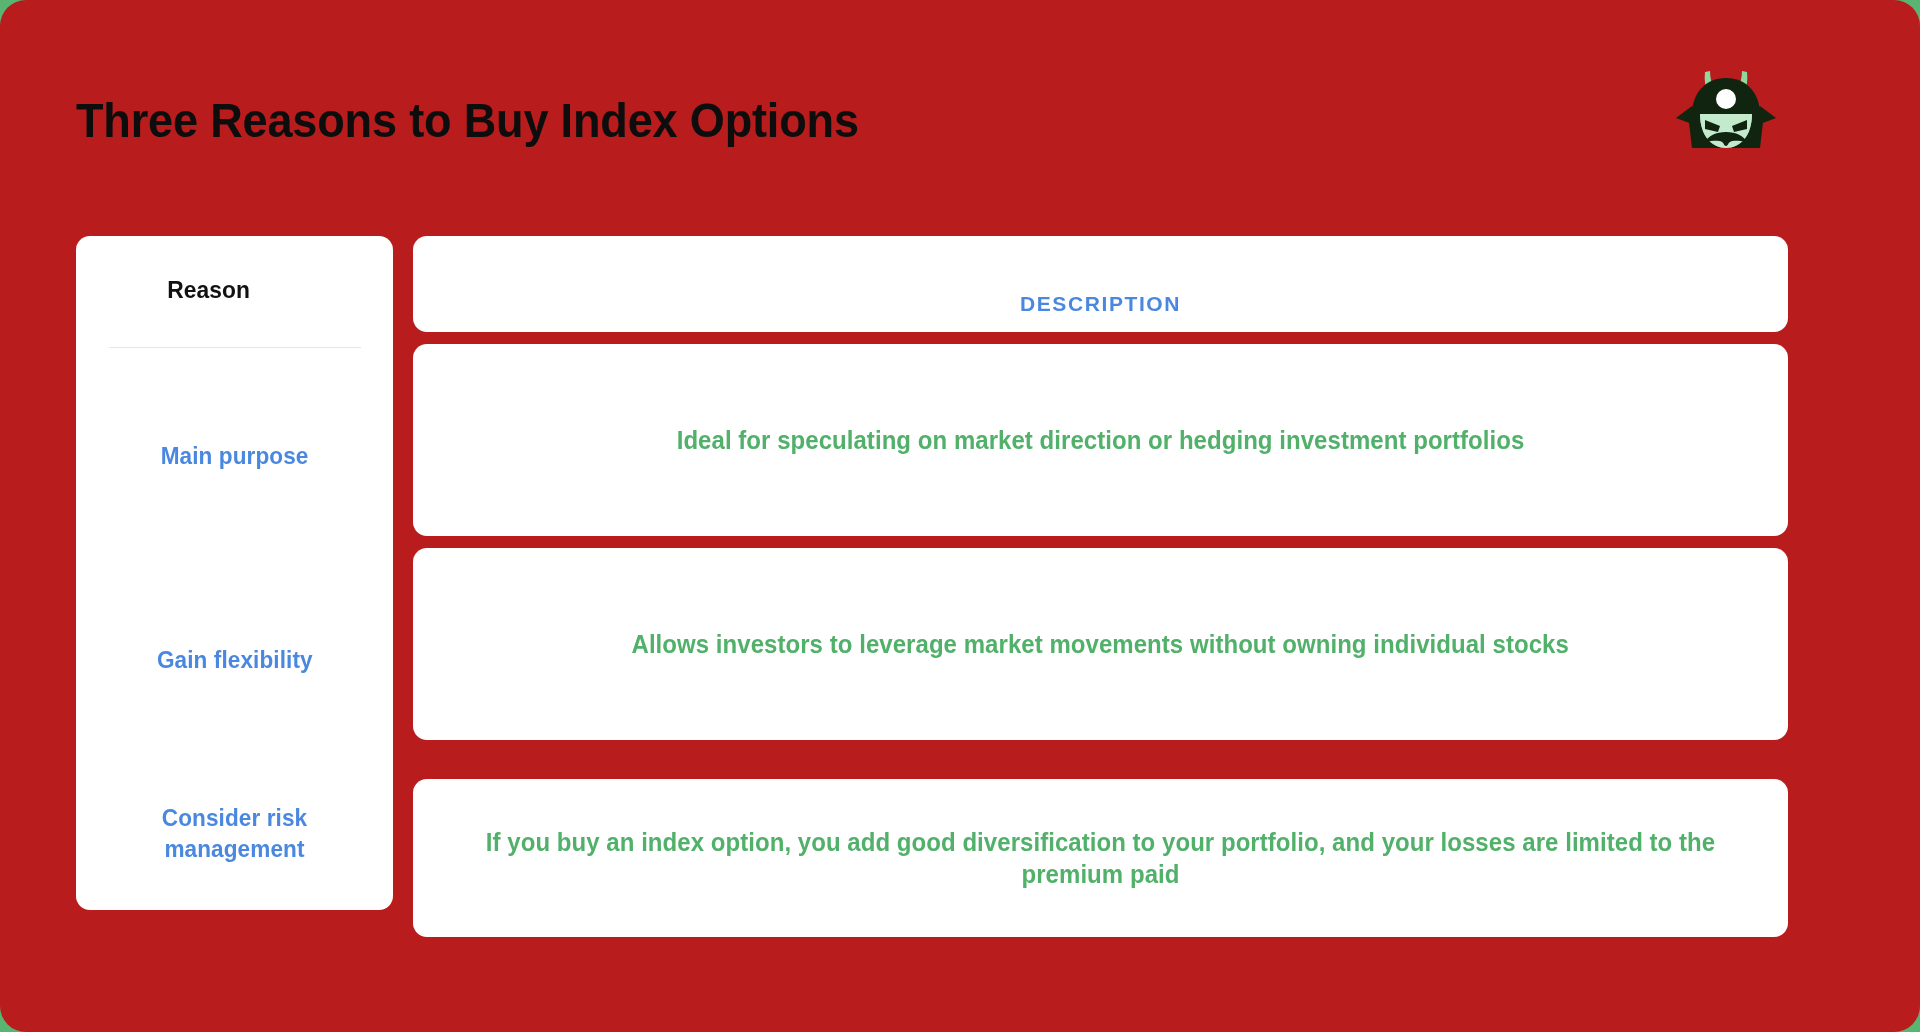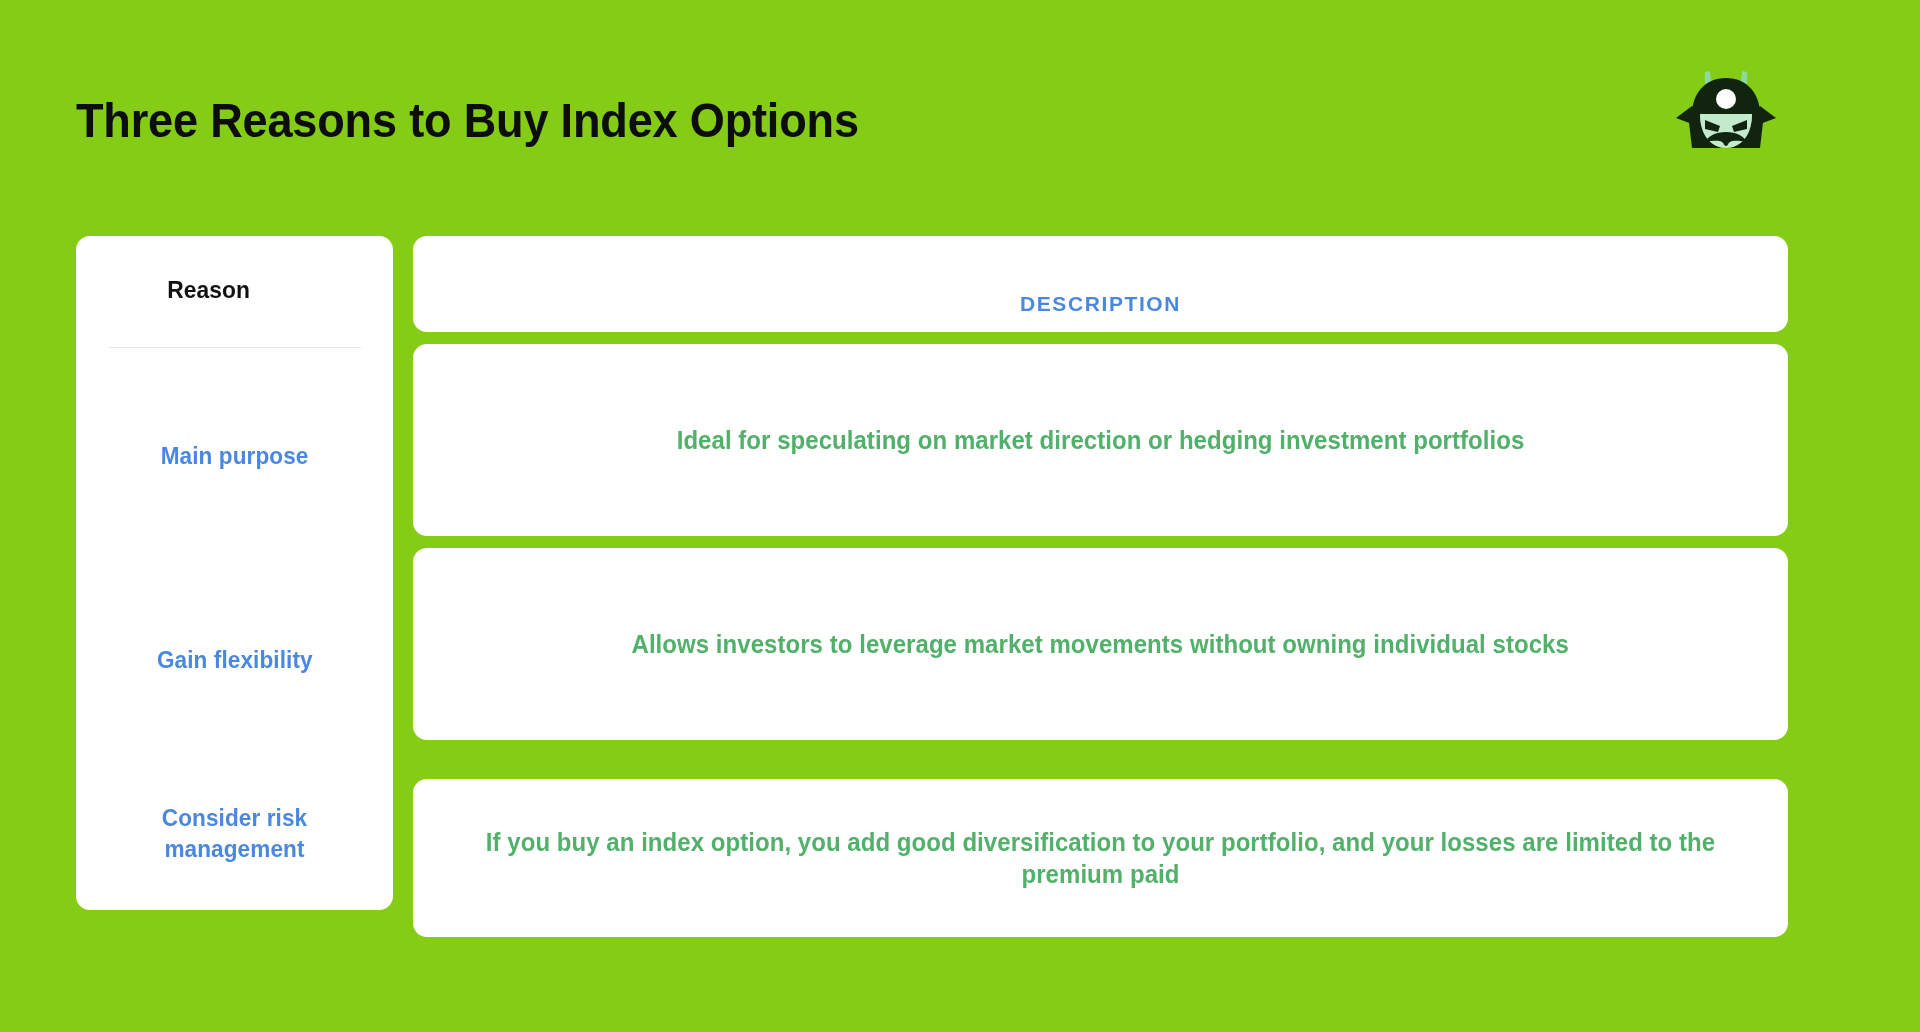--- a/index.html
+++ b/index.html
@@ -13,22 +13,23 @@
     overflow: hidden;
     background: #5bb572;
     font-family: "Liberation Sans", sans-serif;
     -webkit-font-smoothing: antialiased;
   }
 
   .slide {
     position: relative;
     width: 1920px;
     height: 1032px;
-    background: #84cc16;
-    box-sizing: border-box;
+    background: #b91c1c;
+    box-sizing: border-box;
+    border-radius: 26px;
   }
 
   
   .header {
     position: absolute;
     left: 0;
     top: 0;
     width: 1920px;
     height: 200px;
   }

